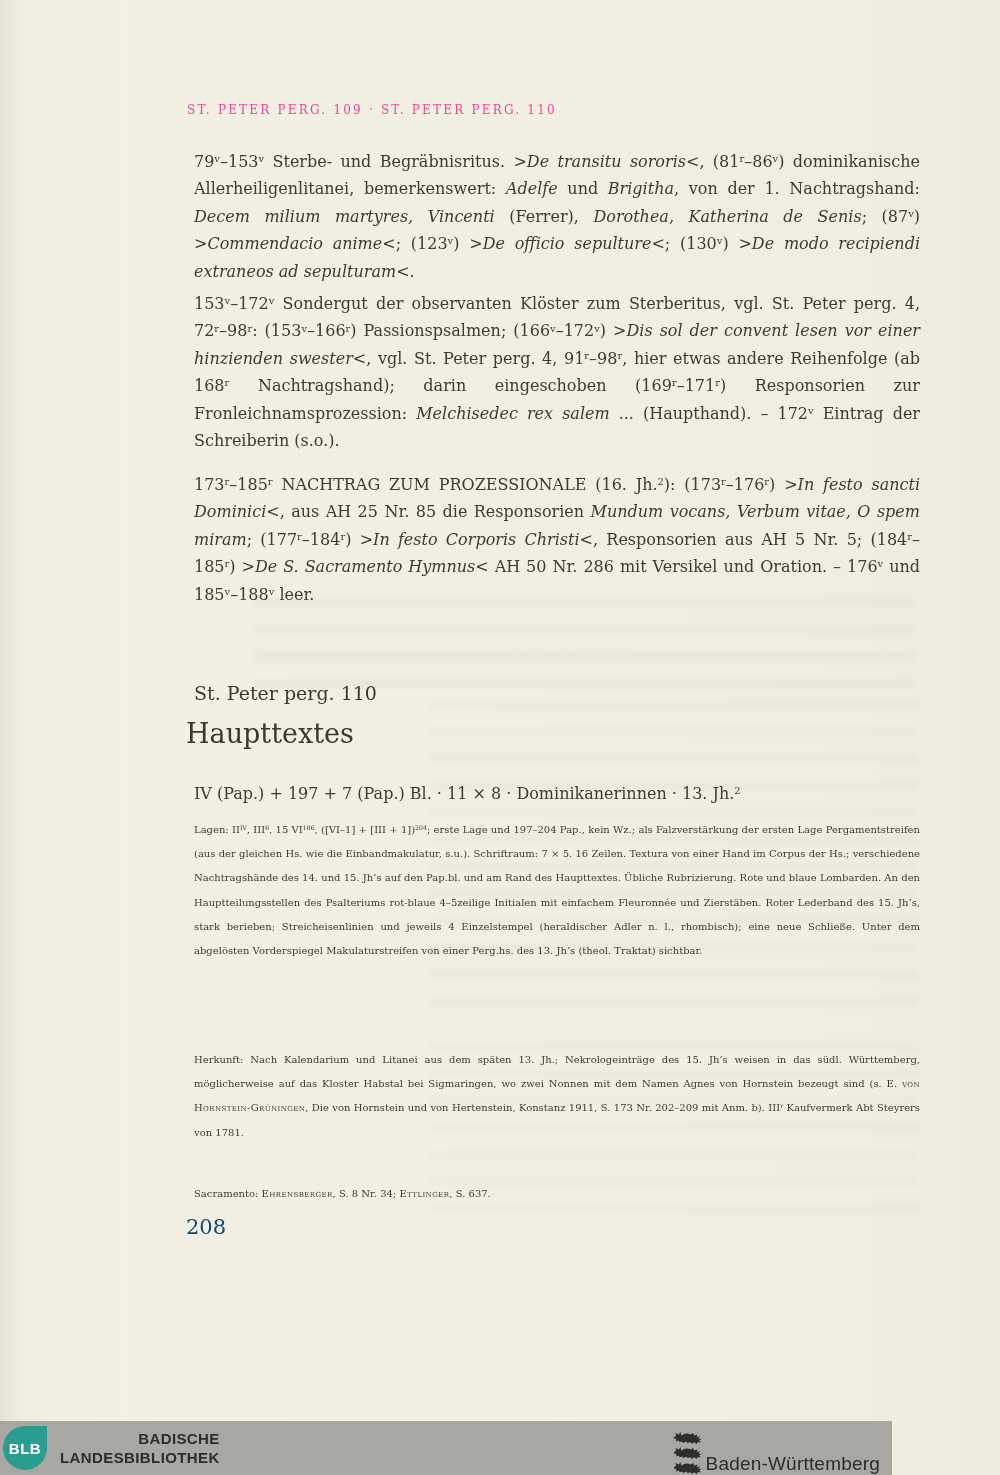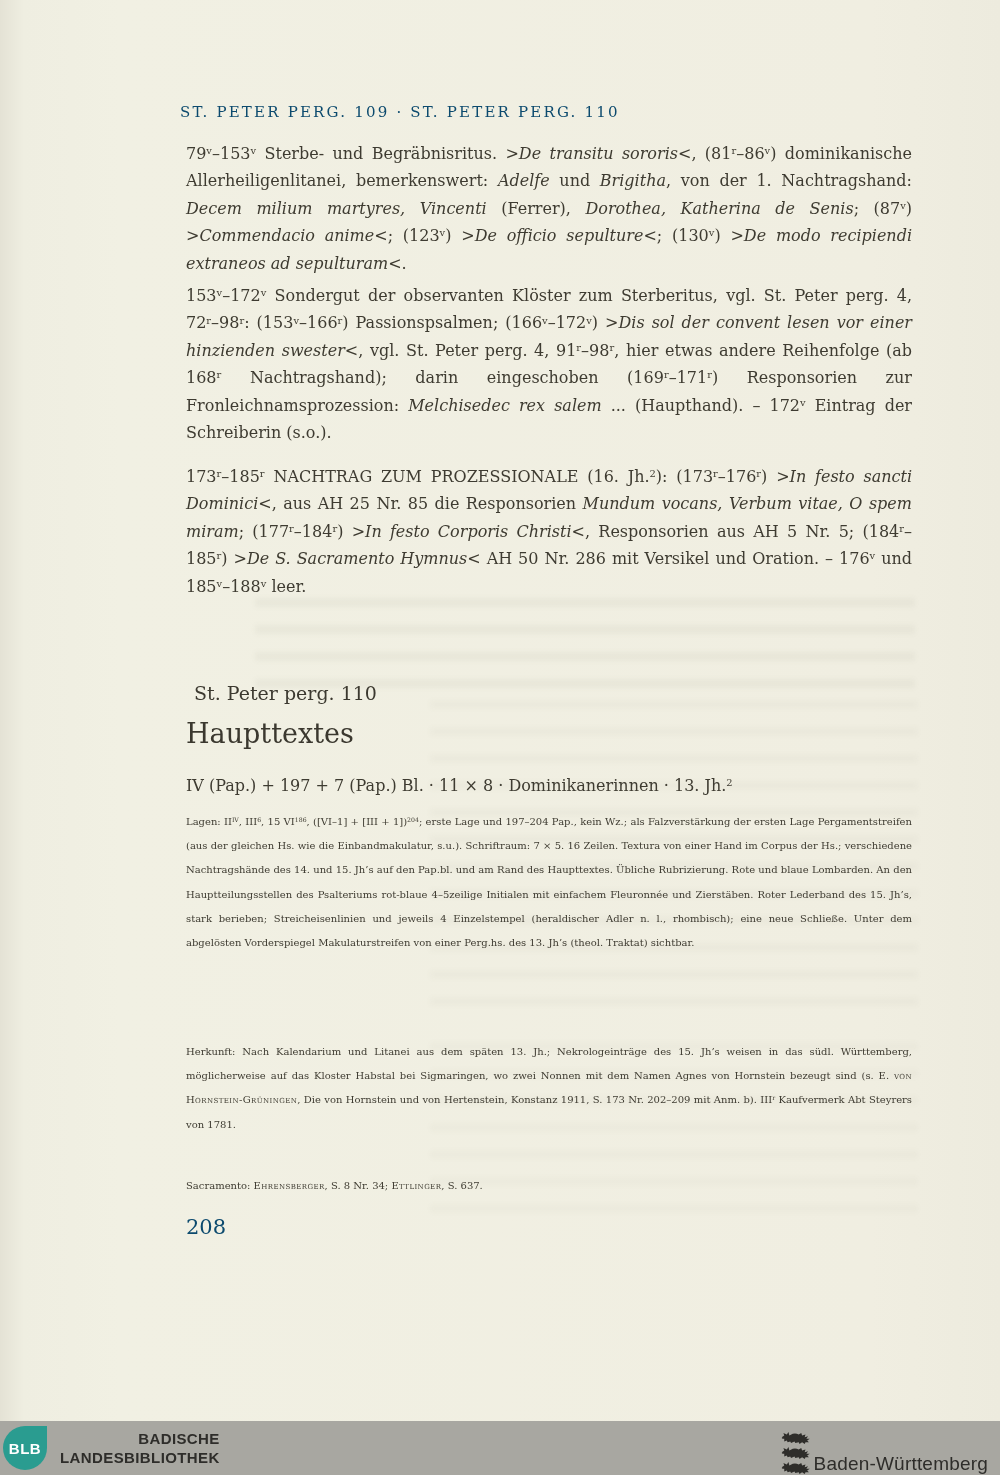--- a/index.html
+++ b/index.html
@@ -13,25 +13,25 @@
   
   .ghost{
     position:absolute;pointer-events:none;z-index:0;
     background:repeating-linear-gradient(180deg,
       rgba(105,108,85,0.10) 0px, rgba(105,108,85,0.10) 9px,
       rgba(0,0,0,0) 9px, rgba(0,0,0,0) 27px);
     filter:blur(2.4px);
   }
   
   .running-header{
-    position:absolute;left:180px;top:103px;z-index:1;
-    font-size:15px;letter-spacing:2.2px;color:#0c4a6e;
+    position:absolute;left:187px;top:103px;z-index:1;
+    font-size:12px;letter-spacing:2.2px;color:#ec4899;
   }
   .para{
-    position:absolute;left:186px;width:726px;margin:0;z-index:1;
+    position:absolute;left:186px;width:726px;margin:8px;z-index:1;
     text-align:justify;color:#3e3b31;
   }
   .size-a{font-size:16px;line-height:27.4px;}
   .size-b{font-size:10px;line-height:24.2px;}
   .sup{font-size:0.62em;position:relative;top:-0.48em;line-height:0;}
   .i{font-style:italic;}
   .sc{font-variant:small-caps;letter-spacing:0.04em;}
   .shelfmark{
     position:absolute;left:186px;top:674px;margin:8px;z-index:1;
     font-size:19px;font-weight:normal;color:#3c3930;
@@ -39,21 +39,21 @@
   .title{
     position:absolute;left:186px;top:718px;margin:0;z-index:1;
     font-size:27px;font-weight:normal;color:#3b382f;
   }
   .page-number{
     position:absolute;left:186px;top:1215px;z-index:1;
     font-size:21px;color:#0c4a6e;
   }
   
   .footer{
-    position:absolute;left:0;top:1421px;width:1000px;height:54px;
+    position:absolute;left:0;top:1421px;width:892px;height:54px;
     background:var(--bar-gray,#a8a7a1);z-index:2;
     font-family:"Liberation Sans", sans-serif;
   }
   .footer-left{position:absolute;left:3px;top:5px;display:flex;align-items:center;gap:13px;}
   .blb-badge{
     width:44px;height:44px;background:var(--logo-teal,#2a9c90);
     border-radius:50% 0 50% 50%;
     display:flex;align-items:center;justify-content:center;
   }
   .blb-badge span{color:#ffffff;font-weight:bold;font-size:15px;letter-spacing:0.5px;}

